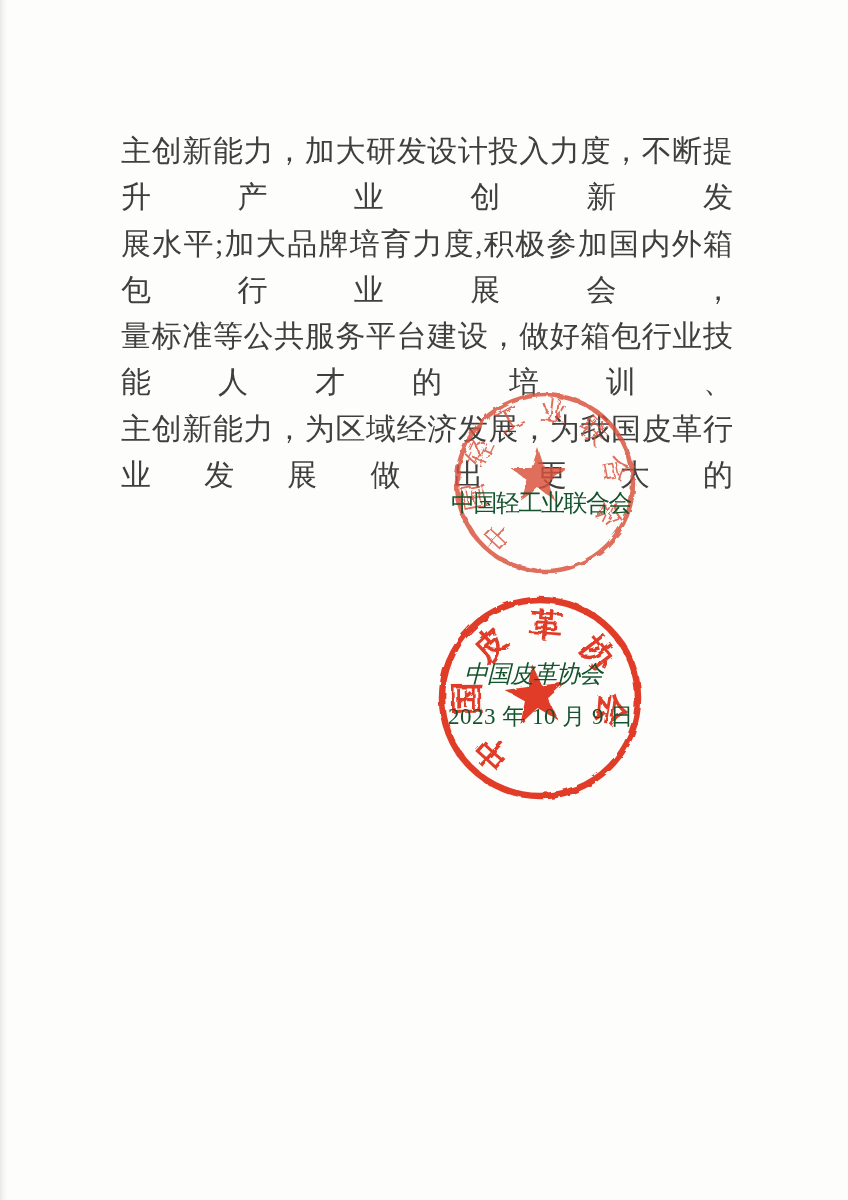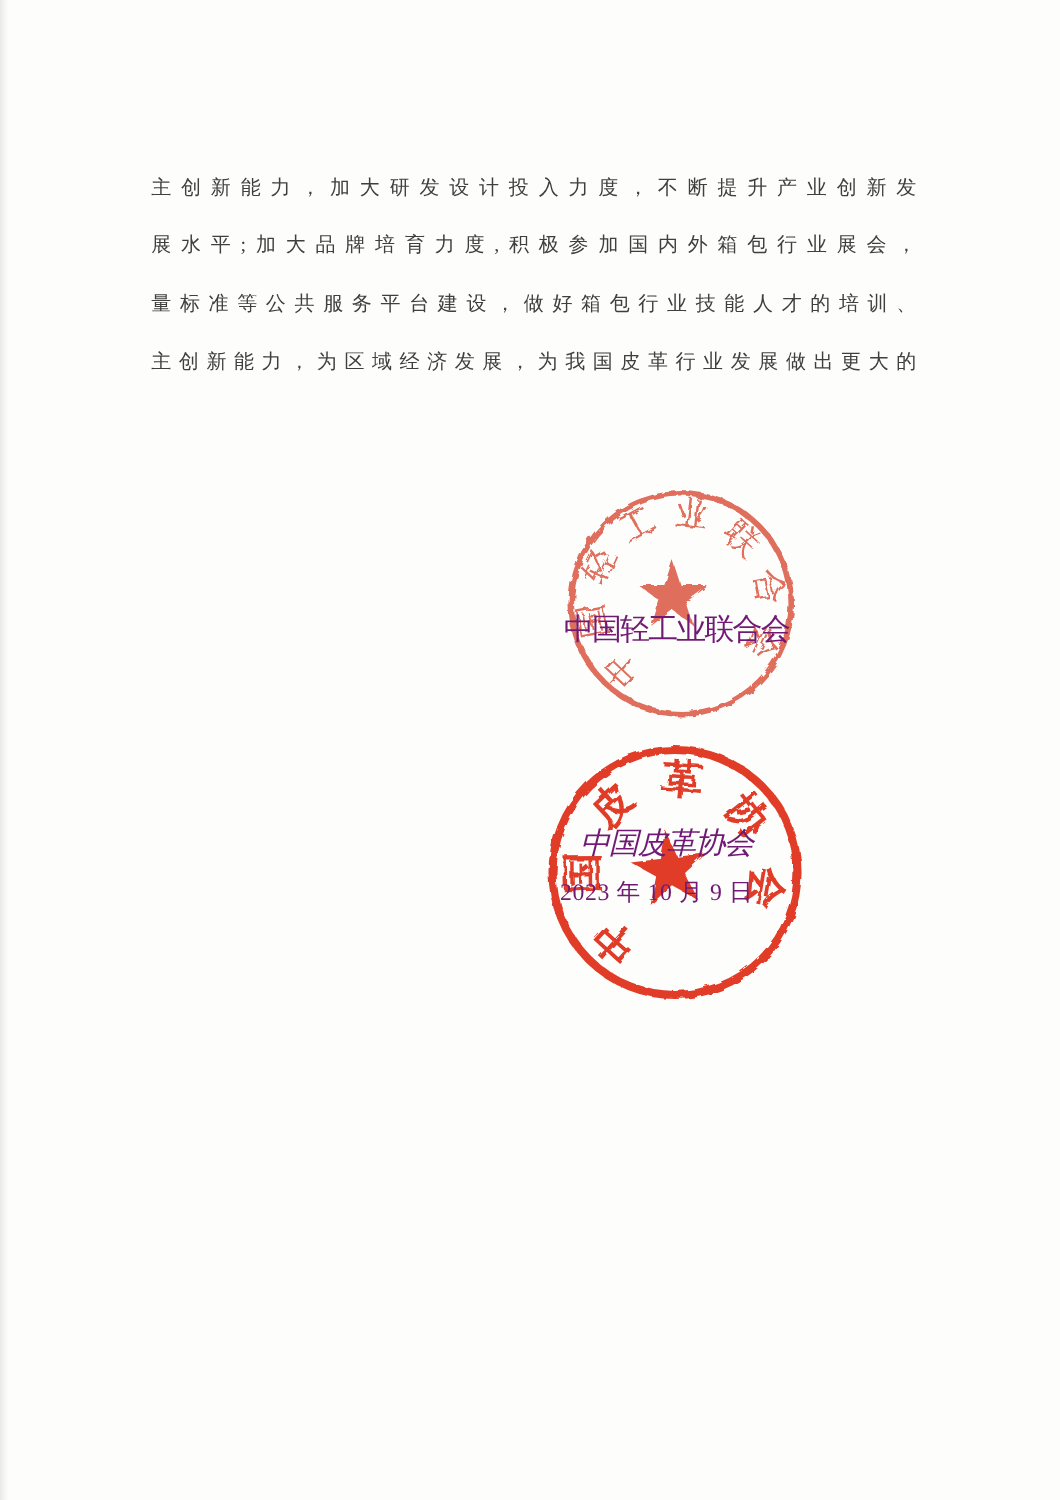--- a/index.html
+++ b/index.html
@@ -10,38 +10,38 @@
     background:#fdfdfb;
     overflow:hidden;
     font-family:"Liberation Serif","DejaVu Serif",serif;
   }
   .scan-edge{
     position:absolute;left:0;top:0;width:7px;height:1200px;
     background:linear-gradient(90deg,#e9e9e7,#f7f7f5 60%,rgba(255,255,255,0));
   }
   .body-text{
     position:absolute;left:121px;top:128px;width:612px;
-    font-size:16px;line-height:46.3px;color:#3f3f3f;
+    font-size:30px;line-height:46.3px;color:#3f3f3f;
     letter-spacing:0;
   }
   .body-text .line{
     width:612px;white-space:nowrap;
   }
   .body-text .just{
     white-space:normal;
     text-align:justify;
     text-align-last:justify;
     text-justify:inter-character;
   }
   .overlay-text{
-    position:absolute;color:#701a75;white-space:nowrap;z-index:5;
+    position:absolute;color:#14532d;white-space:nowrap;z-index:5;
   }
   #sig1{left:451px;top:487px;font-size:24px;letter-spacing:-1.5px;}
   #sig2{left:464px;top:658px;font-size:24px;letter-spacing:-1px;font-style:italic;}
-  #dateline{left:448px;top:701px;font-size:19px;letter-spacing:0.5px;}
+  #dateline{left:448px;top:701px;font-size:23px;letter-spacing:0.5px;}
   svg.seals{
     position:absolute;left:0;top:0;z-index:3;
   }
 </style>
 </head>
 <body>
 
 <div class="page">
 
   <div class="scan-edge"></div>

